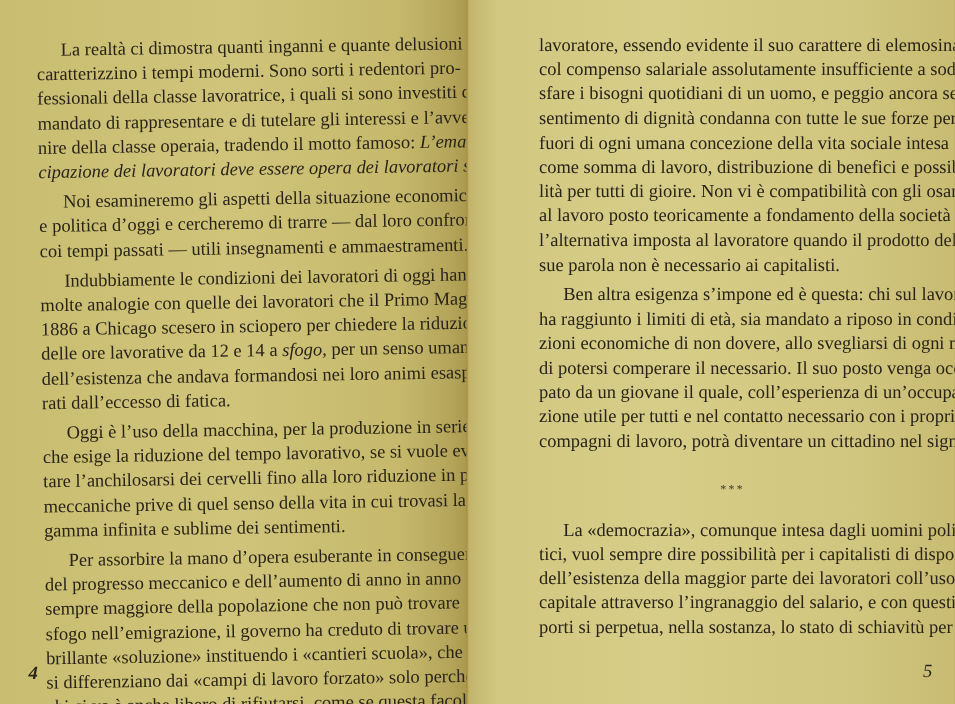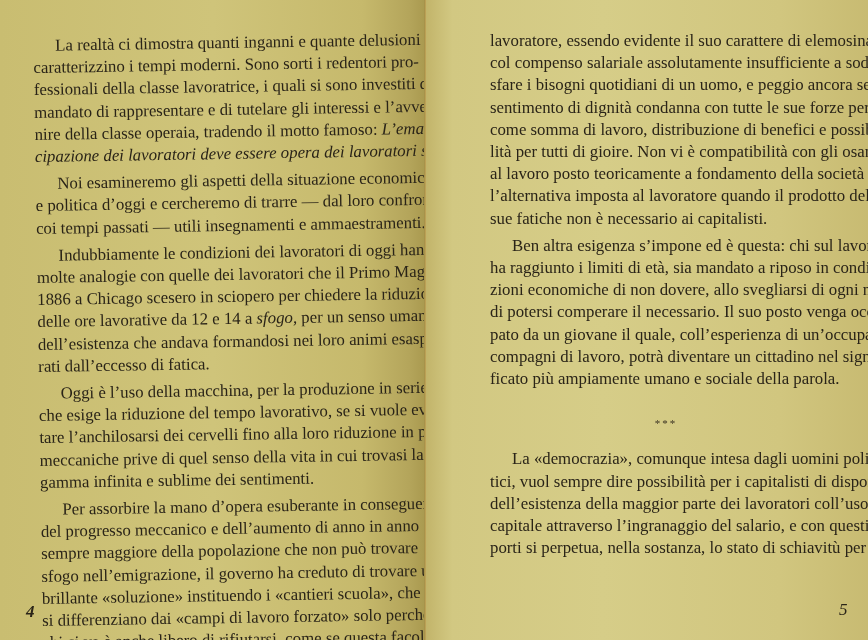--- a/index.html
+++ b/index.html
@@ -106,36 +106,37 @@
   <div class="spine"></div>
 
   <div class="page-right">
     <div class="text right-text">
 
       <div>
         <span class="ln">lavoratore, essendo evidente il suo carattere di elemosina</span>
         <span class="ln">col compenso salariale assolutamente insufficiente a soddi-</span>
         <span class="ln">sfare i bisogni quotidiani di un uomo, e peggio ancora se que-</span>
         <span class="ln">sentimento di dignità condanna con tutte le sue forze perchè</span>
+        <span class="ln">fuori di ogni umana concezione della vita sociale intesa</span>
         <span class="ln">come somma di lavoro, distribuzione di benefici e possibi-</span>
         <span class="ln">lità per tutti di gioire. Non vi è compatibilità con gli osanna</span>
         <span class="ln">al lavoro posto teoricamente a fondamento della società e</span>
         <span class="ln">l’alternativa imposta al lavoratore quando il prodotto delle</span>
-        <span class="ln last">sue fatiche non è necessario ai capitalisti.</span>
+        <span class="ln last">sue parola non è necessario ai capitalisti.</span>
       </div>
       <div class="para-gap"></div>
 
       <div>
         <span class="ln indent">Ben altra esigenza s’impone ed è questa: chi sul lavoro</span>
         <span class="ln">ha raggiunto i limiti di età, sia mandato a riposo in condi-</span>
         <span class="ln">zioni economiche di non dovere, allo svegliarsi di ogni mat-</span>
         <span class="ln">di potersi comperare il necessario. Il suo posto venga occu-</span>
         <span class="ln">pato da un giovane il quale, coll’esperienza di un’occupa-</span>
+        <span class="ln">zione utile per tutti e nel contatto necessario con i propri</span>
         <span class="ln">compagni di lavoro, potrà diventare un cittadino nel signi-</span>
-        <span class="ln last">ficato più ampiamente umano e sociale della parola.</span>
       </div>
 
       <div class="stars">***</div>
 
       <div>
         <span class="ln indent">La «democrazia», comunque intesa dagli uomini poli-</span>
         <span class="ln">tici, vuol sempre dire possibilità per i capitalisti di disporre</span>
         <span class="ln">dell’esistenza della maggior parte dei lavoratori coll’uso del</span>
         <span class="ln">capitale attraverso l’ingranaggio del salario, e con questi rap-</span>
         <span class="ln">porti si perpetua, nella sostanza, lo stato di schiavitù per i</span>

